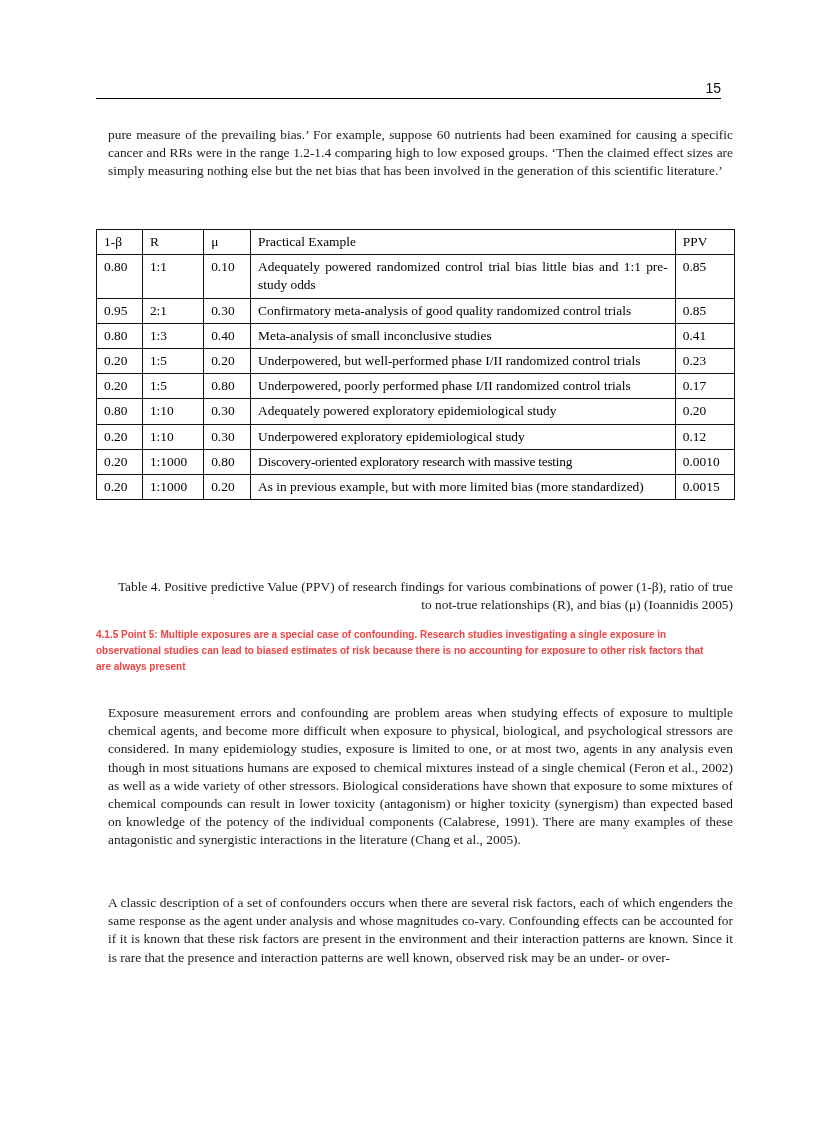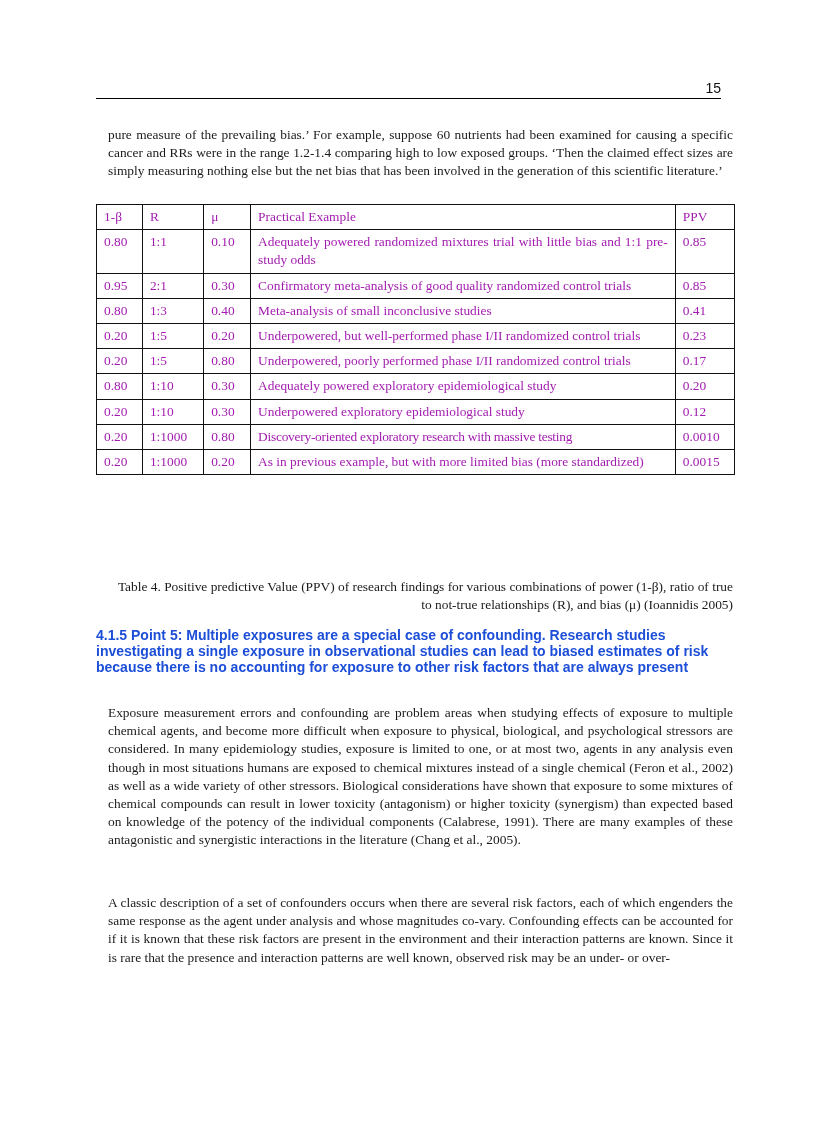--- a/index.html
+++ b/index.html
@@ -10,34 +10,34 @@
     font-family: "Liberation Sans", sans-serif; font-size: 12px; color: #111;
   }
   .running-header .title { position: absolute; left: 0; top: 2px; }
   .running-header .pno { position: absolute; right: 0; top: 0; font-size: 14px; margin-left: 40px; }
   .body-text {
     font-family: "Liberation Serif", serif; font-size: 13.4px; line-height: 18.2px;
     text-align: justify; margin: 12px; color: #1a1a1a;
   }
   .intro { position: absolute; left: 96px; top: 114px; width: 625px; }
   table.ppv {
-    position: absolute; left: 96px; top: 204px; width: 639px;
+    position: absolute; left: 96px; top: 229px; width: 639px;
     border-collapse: collapse; font-family: "Liberation Serif", serif;
-    font-size: 13.4px; line-height: 18.2px; color: #a21caf;
+    font-size: 13.4px; line-height: 18.2px; color: #000000;
   }
   table.ppv td, table.ppv th {
     border: 1.3px solid #111; vertical-align: top; text-align: left;
     font-weight: normal; padding: 3px 7px 3px 7px;
   }
   table.ppv td.ex { text-align: justify; }
   .caption { position: absolute; left: 96px; top: 566px; width: 625px; text-align: right; }
   .section-heading {
     position: absolute; left: 96px; top: 627px; width: 625px;
-    font-family: "Liberation Sans", sans-serif; font-weight: bold; font-size: 14px;
-    line-height: 16.2px; color: #1d4ed8; margin: 0;
+    font-family: "Liberation Sans", sans-serif; font-weight: bold; font-size: 10px;
+    line-height: 16.2px; color: #ef4444; margin: 0;
   }
   .para1 { position: absolute; left: 96px; top: 692px; width: 625px; }
   .para2 { position: absolute; left: 96px; top: 882px; width: 625px; }
 </style>
 </head>
 <body>
 
 <div class="running-header">
   <span class="pno">15</span>
 </div>
@@ -59,21 +59,21 @@
       <th>μ</th>
       <th>Practical Example</th>
       <th>PPV</th>
     </tr>
   </thead>
   <tbody>
     <tr>
       <td>0.80</td>
       <td>1:1</td>
       <td>0.10</td>
-      <td class="ex">Adequately powered randomized mixtures trial with little bias and 1:1 pre-study odds</td>
+      <td class="ex">Adequately powered randomized control trial bias little bias and 1:1 pre-study odds</td>
       <td>0.85</td>
     </tr>
     <tr>
       <td>0.95</td>
       <td>2:1</td>
       <td>0.30</td>
       <td class="ex">Confirmatory meta-analysis of good quality randomized control trials</td>
       <td>0.85</td>
     </tr>
     <tr>

